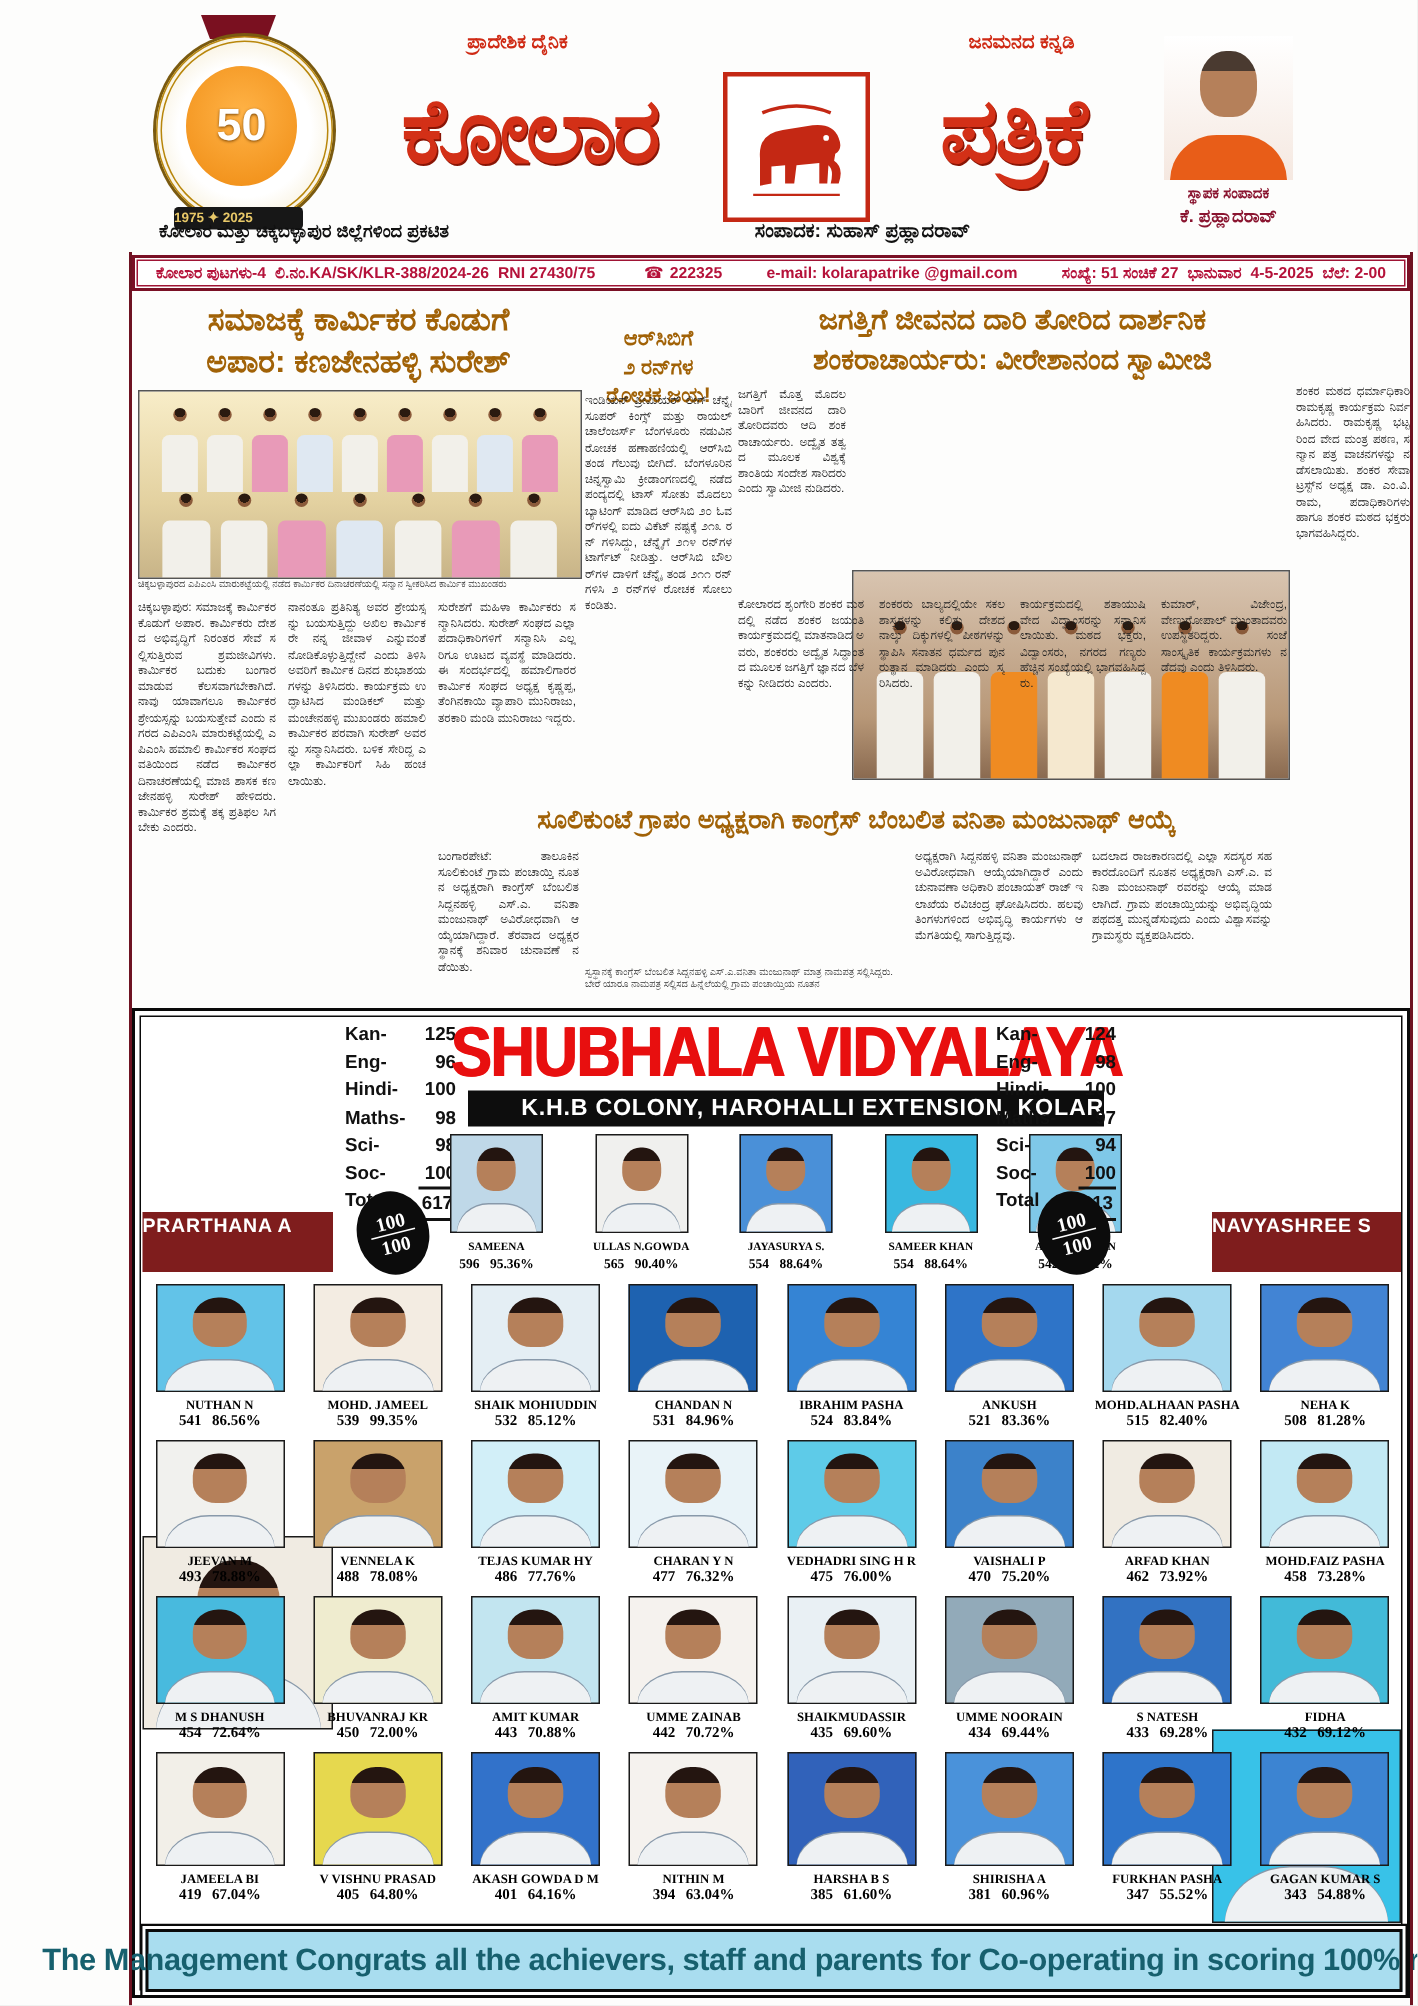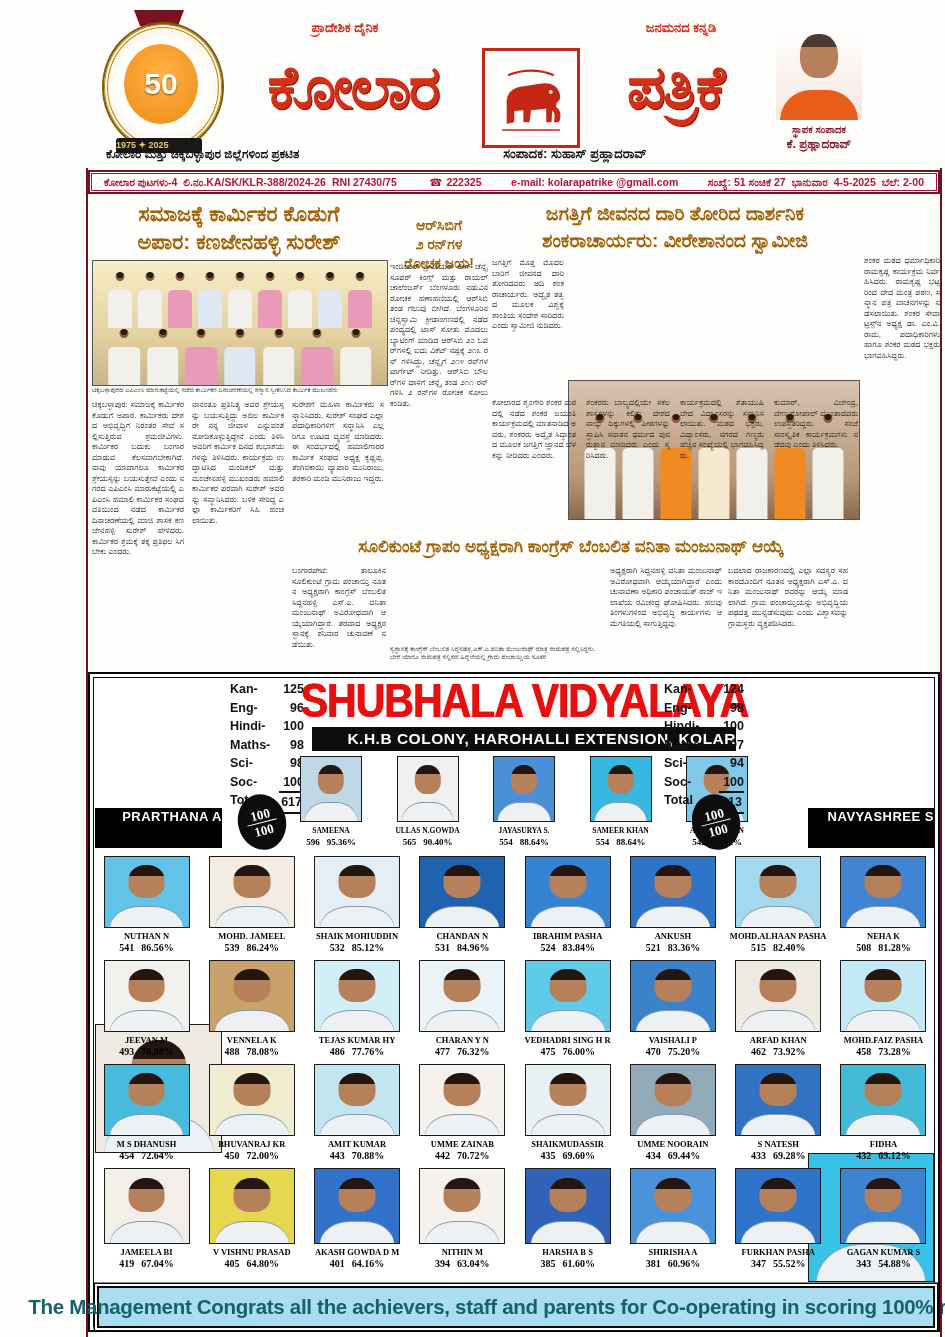--- a/index.html
+++ b/index.html
@@ -60,21 +60,21 @@
   
   .adbox{left:88px;top:672px;width:852px;height:660px;border:2.5px solid #0a0a0a;
      box-shadow:inset 0 0 0 3px #fff,inset 0 0 0 4px #0a0a0a;background:#fff;box-sizing:border-box;}
   .photo{border:1.5px solid #1a1a1a;position:relative;overflow:hidden;box-sizing:border-box;}
   .photo::before{content:"";position:absolute;top:12%;left:50%;width:44%;height:46%;
      transform:translateX(-50%);background:linear-gradient(180deg,#241510 0 32%,#b5805a 32%);
      border-radius:46% 46% 42% 42%;}
   .photo::after{content:"";position:absolute;bottom:-6%;left:50%;width:88%;height:34%;
      transform:translateX(-50%);background:#eef1f3;border-radius:40% 40% 0 0/90% 90% 0 0;
      box-shadow:0 -1px 0 #8899aa;}
-  .topper-label{background:#000000;color:#fff;text-align:right;font-weight:900;}
+  .topper-label{background:#7f1d1d;color:#fff;text-align:left;font-weight:900;}
   .topper-label .nm{font-size:13px;line-height:18px;letter-spacing:0.5px;}
   .topper-label .pc{font-size:15px;line-height:18px;margin-top:32px;}
   .scorelist{font-weight:bold;font-size:12.5px;color:#111;}
   .scorerow{display:flex;justify-content:space-between;line-height:18.5px;}
   .scorerow.total .v{border-top:2px solid #111;border-bottom:2px solid #111;padding:0 2px;}
   .badge{background:#0c0c0c;border-radius:50%;color:#fff;font-weight:bold;font-size:13px;
      display:flex;flex-direction:column;align-items:center;justify-content:center;
      transform:rotate(-14deg);font-family:"Liberation Serif",serif;}
   .badge .tp{border-bottom:1.5px solid #fff;padding:0 5px;line-height:15px;}
   .badge .bt{line-height:15px;}
@@ -363,21 +363,21 @@
         <div class="photo ph" style="width: 86px; height: 72px; background: rgb(98, 195, 232);"></div>
         <div class="nm">NUTHAN N</div>
         <div class="sc">
           <span class="t">541</span><span>86.56%</span>
         </div>
       </div>
       <div class="scell" style="width:103px;">
         <div class="photo ph" style="width: 86px; height: 72px; background: rgb(243, 236, 226);"></div>
         <div class="nm">MOHD. JAMEEL</div>
         <div class="sc">
-          <span class="t">539</span><span>86.24%</span>
+          <span class="t">539</span><span>99.35%</span>
         </div>
       </div>
       <div class="scell" style="width:103px;">
         <div class="photo ph" style="width: 86px; height: 72px; background: rgb(228, 238, 244);"></div>
         <div class="nm">SHAIK MOHIUDDIN</div>
         <div class="sc">
           <span class="t">532</span><span>85.12%</span>
         </div>
       </div>
       <div class="scell" style="width:103px;">

